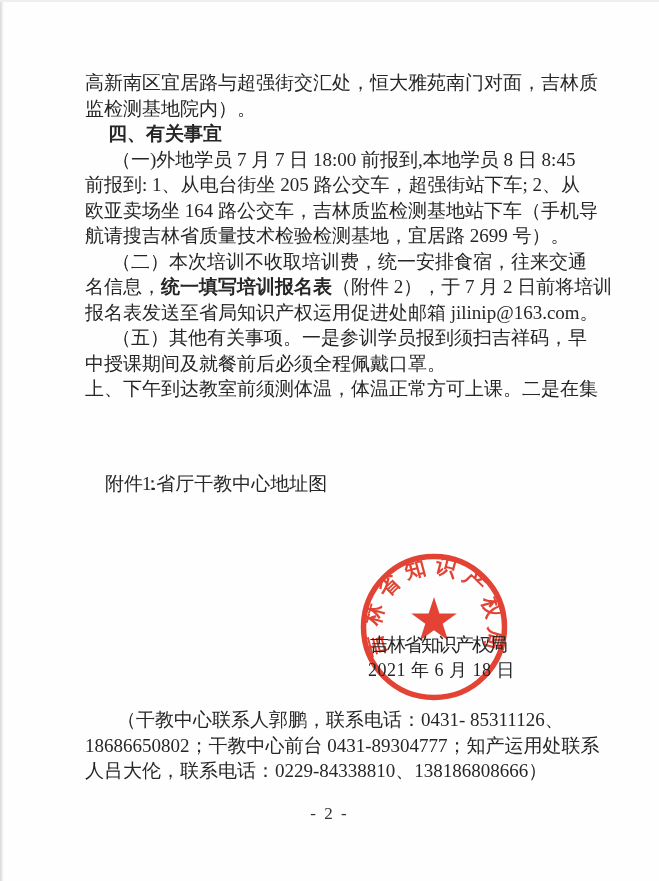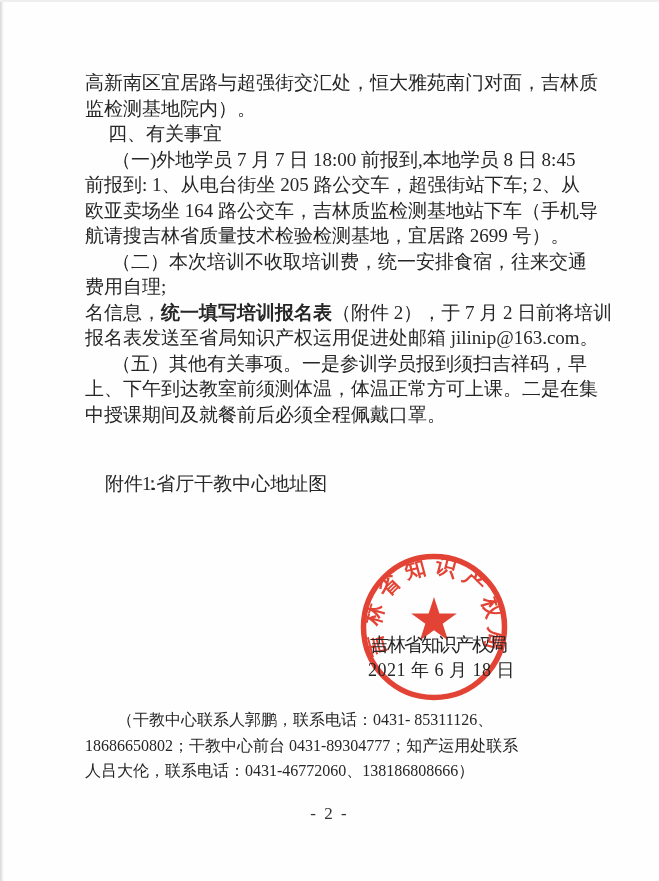--- a/index.html
+++ b/index.html
@@ -33,21 +33,21 @@
   .content {
     position: absolute;
     left: 85px;
     top: 70px;
     width: 506px;
     font-size: 19px;
     line-height: 25.5px;
     white-space: nowrap;
   }
   .line { height: 25.5px; }
-  .hd { padding-left: 23px; font-weight: normal; }
+  .hd { padding-left: 23px; font-weight: bold; }
   .ind { padding-left: 27px; }
   .bold { font-weight: bold; }
   .attachments {
     position: absolute;
     left: 85px;
     top: 471px;
     font-size: 19px;
     line-height: 25.5px;
     white-space: nowrap;
   }
@@ -93,21 +93,21 @@
     font-size: 18px;
     letter-spacing: 0.5px;
     white-space: nowrap;
     z-index: 2;
   }
   .contact {
     position: absolute;
     left: 85px;
     top: 708px;
     width: 520px;
-    font-size: 16px;
+    font-size: 19px;
     line-height: 23.5px;
     white-space: nowrap;
   }
   .contact .first { padding-left: 32px; }
   .page-num {
     position: absolute;
     left: 0;
     top: 804px;
     width: 659px;
     text-align: center;
@@ -125,26 +125,25 @@
 
   <div class="content">
     <div class="line">高新南区宜居路与超强街交汇处，恒大雅苑南门对面，吉林质</div>
     <div class="line">监检测基地院内）。</div>
     <div class="line hd">四、有关事宜</div>
     <div class="line ind">（一)外地学员 7 月 7 日 18:00 前报到,本地学员 8 日 8:45</div>
     <div class="line">前报到: 1、从电台街坐 205 路公交车，超强街站下车; 2、从</div>
     <div class="line">欧亚卖场坐 164 路公交车，吉林质监检测基地站下车（手机导</div>
     <div class="line">航请搜吉林省质量技术检验检测基地，宜居路 2699 号）。</div>
     <div class="line ind">（二）本次培训不收取培训费，统一安排食宿，往来交通</div>
-    <div class="line">费用自理;</div>
     <div class="line"><span>名信息，</span><span class="bold">统一填写培训报名表</span><span>（附件 2），于 7 月 2 日前将培训</span></div>
     <div class="line">报名表发送至省局知识产权运用促进处邮箱 jilinip@163.com。</div>
     <div class="line ind">（五）其他有关事项。一是参训学员报到须扫吉祥码，早</div>
+    <div class="line">中授课期间及就餐前后必须全程佩戴口罩。</div>
     <div class="line">上、下午到达教室前须测体温，体温正常方可上课。二是在集</div>
-    <div class="line">中授课期间及就餐前后必须全程佩戴口罩。</div>
   </div>
 
   <div class="attachments">
     <span class="att-label">附件：</span>
     <div class="att-items">
       <div class="line">1.省厅干教中心地址图</div>
     </div>
   </div>
 
   <div class="seal">
@@ -159,17 +158,17 @@
       </g>
     </svg>
   </div>
 
   <div class="sig-org">吉林省知识产权局</div>
   <div class="sig-date">2021 年 6 月 18 日</div>
 
   <div class="contact">
     <div class="line first">（干教中心联系人郭鹏，联系电话：0431- 85311126、</div>
     <div class="line">18686650802；干教中心前台 0431-89304777；知产运用处联系</div>
-    <div class="line">人吕大伦，联系电话：0431-46772060、138186808666）</div>
+    <div class="line">人吕大伦，联系电话：0229-84338810、138186808666）</div>
   </div>
 
   <div class="page-num">- 2 -</div>
 </div>
 
 </body></html>

